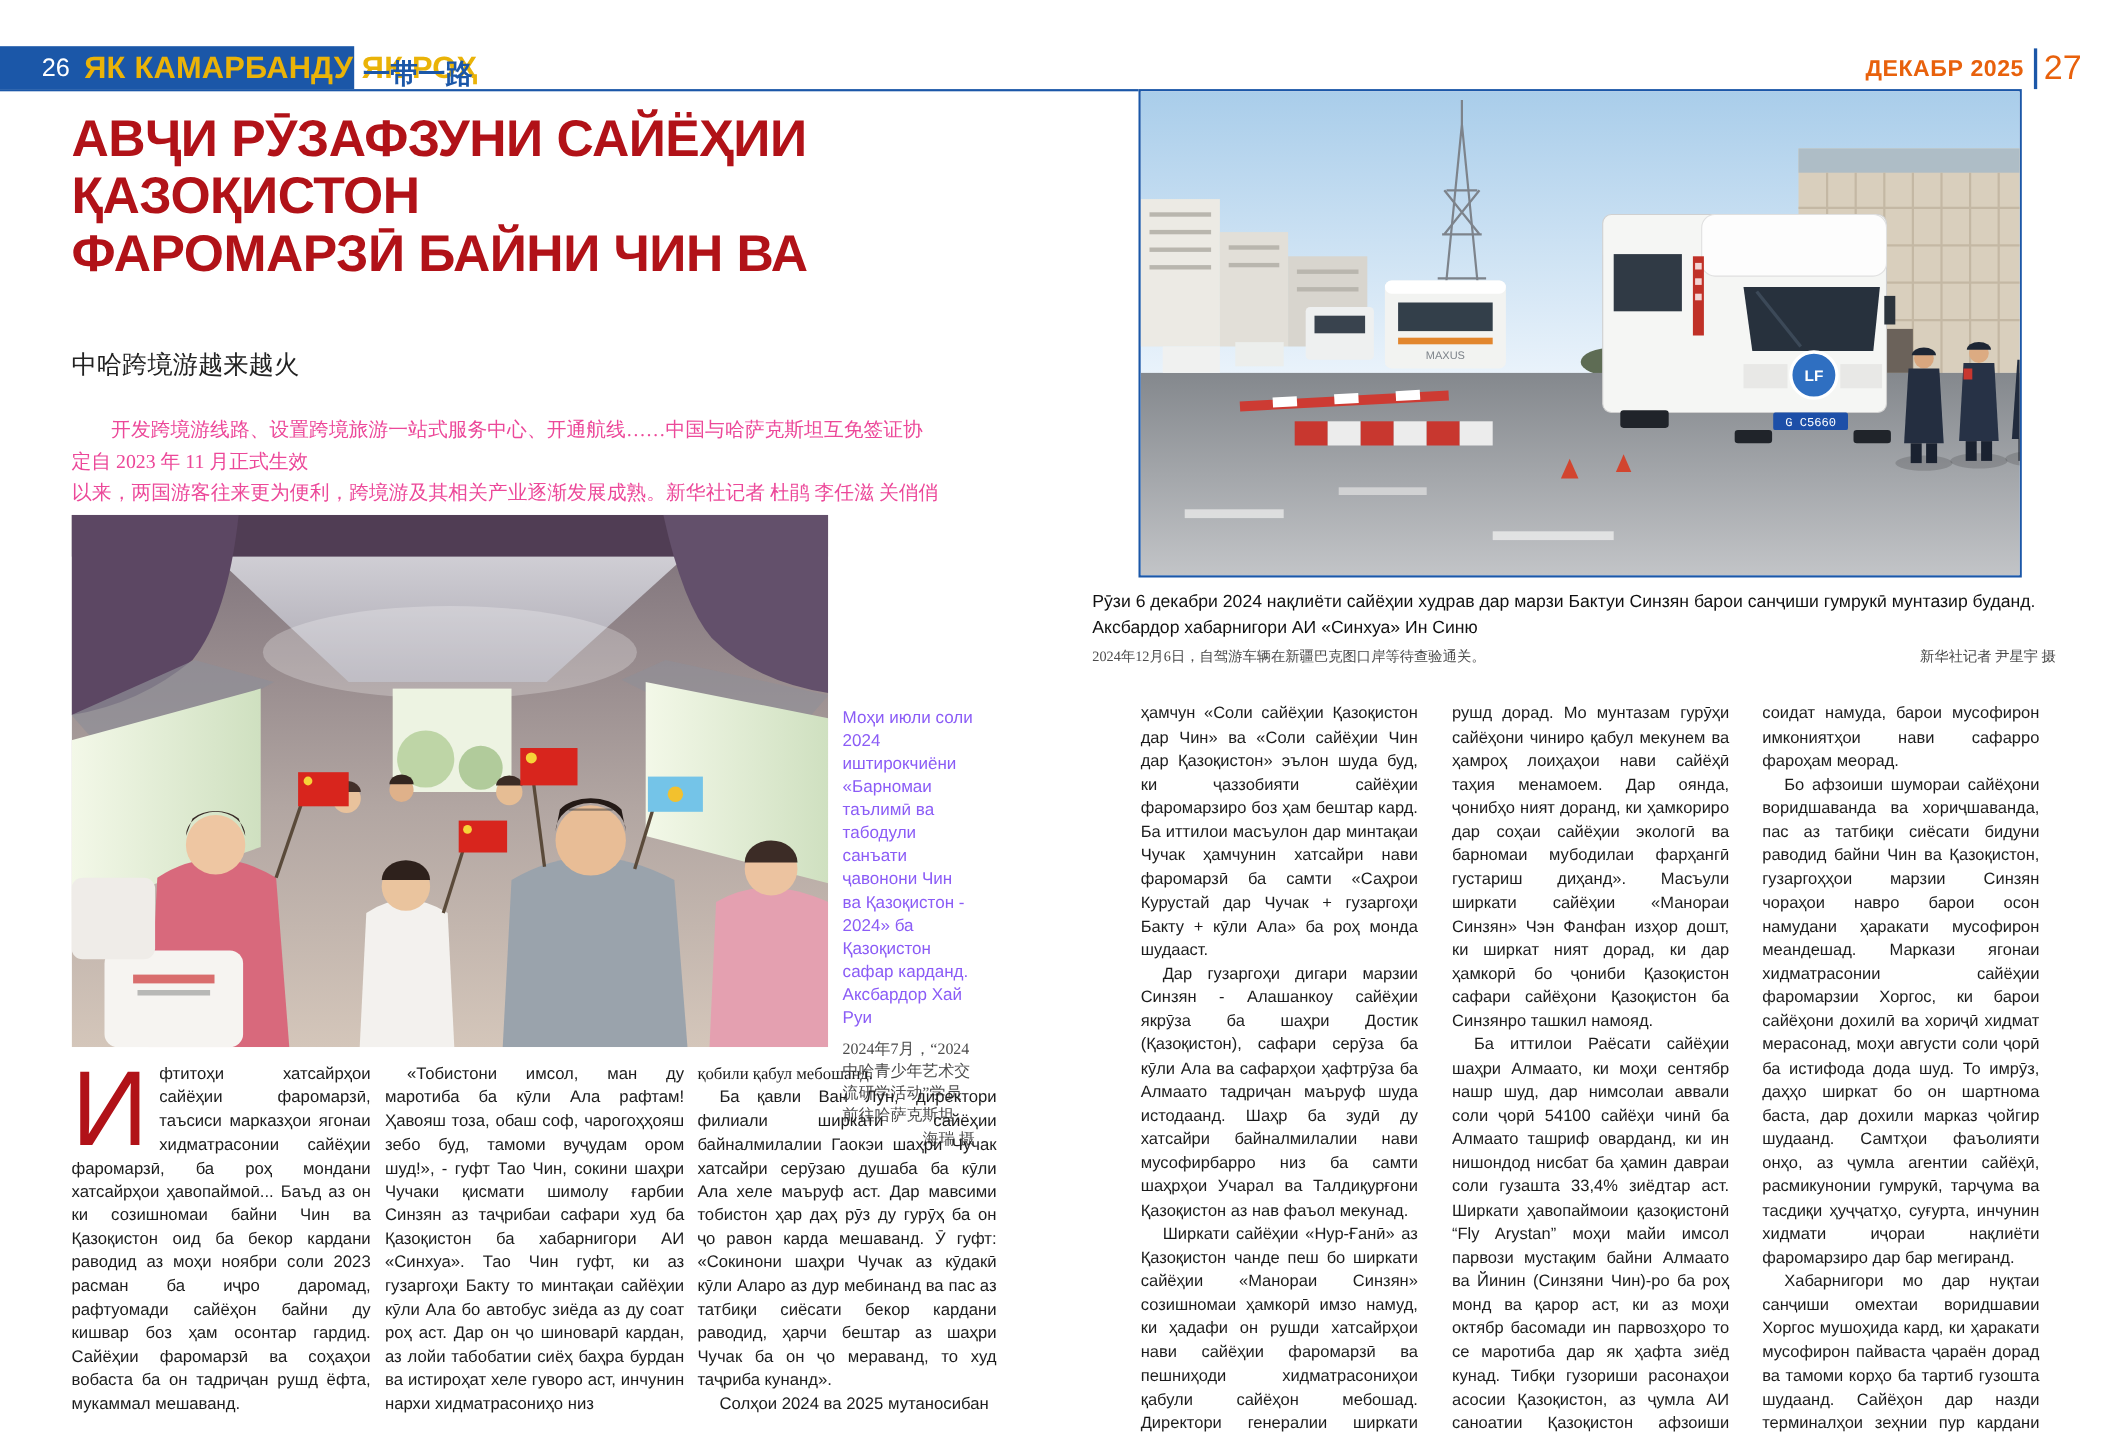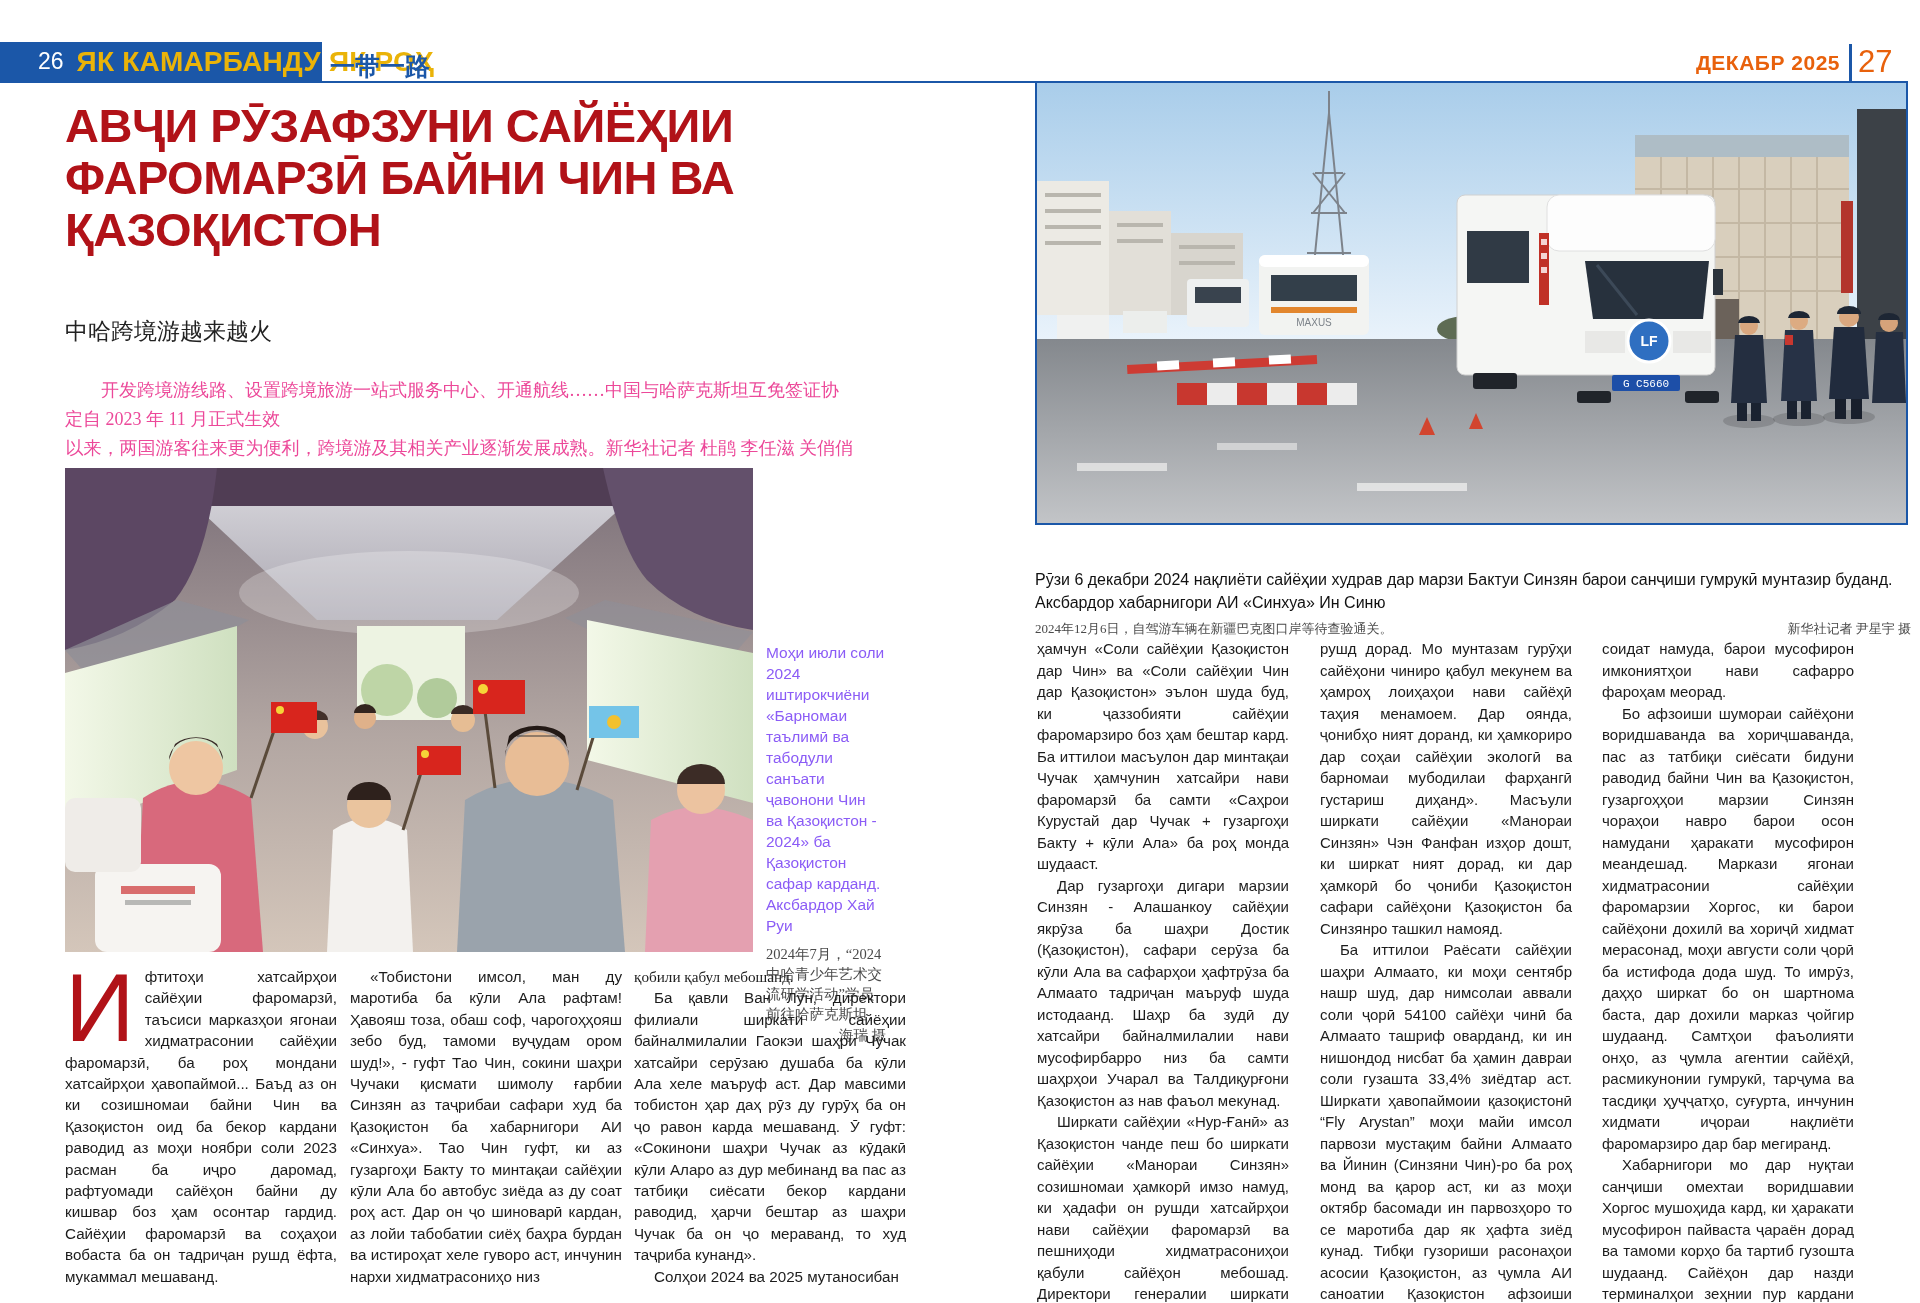--- a/index.html
+++ b/index.html
@@ -35,22 +35,22 @@
 
   .col { position:absolute; top:966px; width:272px; font-size:15.2px; line-height:21.4px;
          text-align:justify; color:#1c1c1c; }
   .col p { margin:0; text-indent:20px; }
   .col p.noindent { text-indent:0;font-family:Liberation Serif, serif; }
   .c1 { left:65px; } .c2 { left:350px; } .c3 { left:634px; }
   .dc-para { text-indent:0 !important; }
   .dropcap { float:left; font-size:97px; line-height:76px; padding:4px 10px 0 0; font-weight:400; }
 
   
-  .photo-border { position:absolute; left:1035px; top:81px; width:873px; height:444px; overflow:hidden; }
-  .r-cap { position:absolute; left:1035px; top:536px; width:876px;margin-top:32px; }
+  .photo-border { position:absolute; left:1035px; top:81px; width:803px; height:444px; overflow:hidden; }
+  .r-cap { position:absolute; left:993px; top:536px; width:876px; }
   .r-cap .tj { font-size:16px; line-height:23px; color:#111; }
   .r-cap .cn-row { margin-top:6px; display:flex; justify-content:space-between;
                    font-family:"Liberation Serif", serif; font-size:13px; color:#4a4a4a; }
   .rcol { position:absolute; top:638px; width:252px; font-size:15px; line-height:21.5px;
           text-align:justify; color:#1c1c1c; }
   .rcol p { margin:0; text-indent:20px; }
   .rcol p.noindent { text-indent:0; }
   .rc1 { left:1037px; } .rc2 { left:1320px; } .rc3 { left:1602px; }
 
   svg { display:block; }
@@ -67,22 +67,22 @@
   <div class="hdr-cn" style="color:#1b57a8;">一带一路</div>
   <div class="hdr-rule" style="background:#1b57a8;"></div>
   <div class="hdr-issue" style="color:#e8610c;">ДЕКАБР 2025</div>
   <div class="hdr-vline" style="background:#1b57a8;"></div>
   <div class="hdr-pg27" style="color:#e8610c;">27</div>
 
   <div>
 
     <div class="headline" style="color:#b11218;">
       <div>АВҶИ РӮЗАФЗУНИ САЙЁҲИИ</div>
+      <div>ҚАЗОҚИСТОН</div>
       <div>ФАРОМАРЗӢ БАЙНИ ЧИН ВА</div>
-      <div>ҚАЗОҚИСТОН</div>
     </div>
 
     <div class="subtitle-cn">中哈跨境游越来越火</div>
 
     <div class="intro">
       <span class="ind">开发跨境游线路、设置跨境旅游一站式服务中心、开通航线……中国与哈萨克斯坦互免签证协定自 2023 年 11 月正式生效</span>
       <span class="intro-row">
         <span>以来，两国游客往来更为便利，跨境游及其相关产业逐渐发展成熟。</span>
         <span>新华社记者 杜鹃 李任滋 关俏俏</span>
       </span>

